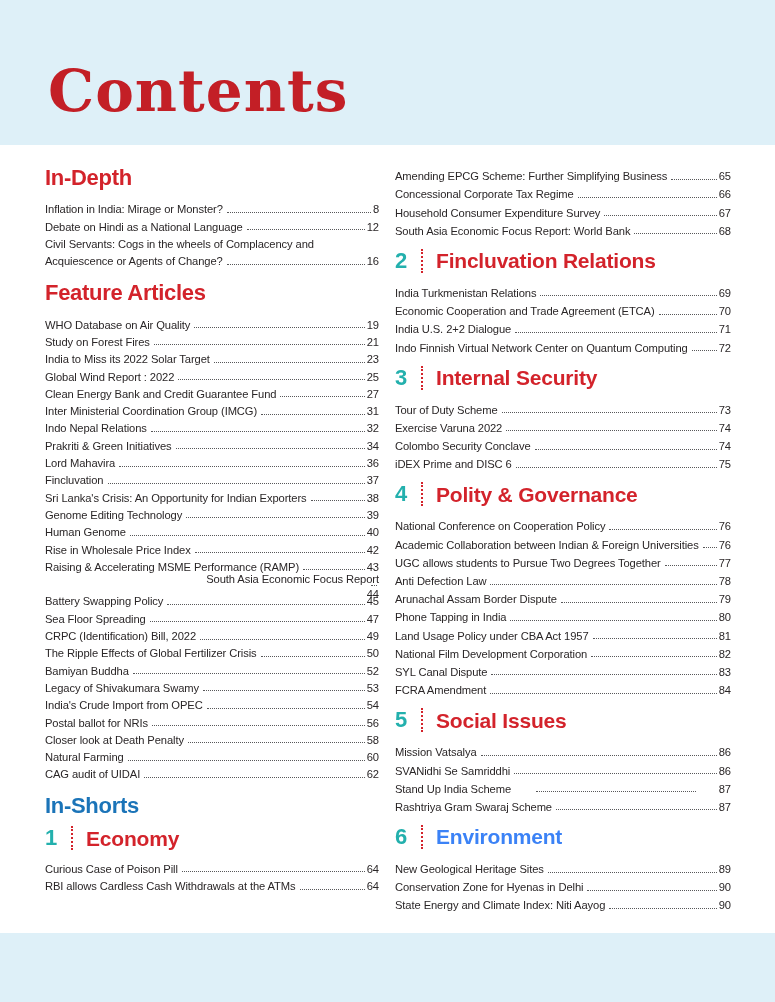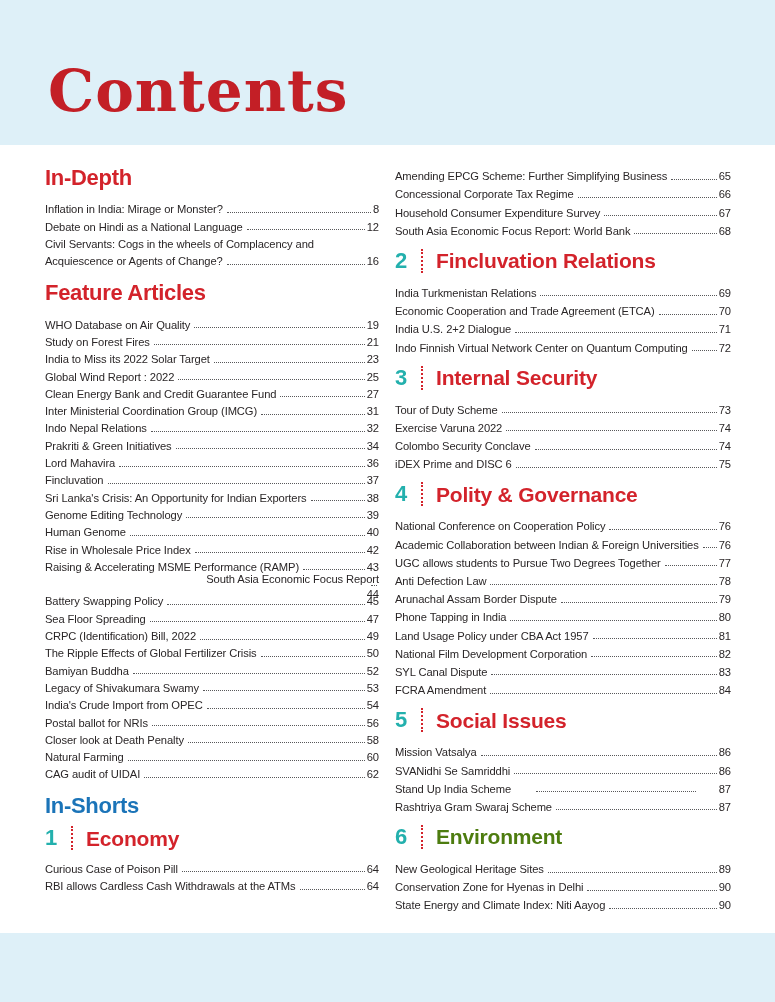--- a/index.html
+++ b/index.html
@@ -368,21 +368,21 @@
         <span class="p">87</span>
       </div>
       <div class="toc-item" style="color: rgb(42, 38, 39);">
         <span class="t">Rashtriya Gram Swaraj Scheme</span>
         <span class="leader" style="border-bottom-color: rgb(88, 88, 90);"></span>
         <span class="p">87</span>
       </div>
       <div class="num-heading">
         <span class="num" style="color: rgb(35, 176, 173);">6</span>
         <span class="divider" style="border-left-color: rgb(211, 35, 43);"></span>
-        <span class="num-title" style="color: #4d7c0f; text-align: center;">Environment</span>
+        <span class="num-title" style="color: #3b82f6; text-align: center;">Environment</span>
       </div>
       <div class="toc-item" style="color: rgb(42, 38, 39);">
         <span class="t">New Geological Heritage Sites</span>
         <span class="leader" style="border-bottom-color: rgb(88, 88, 90);"></span>
         <span class="p">89</span>
       </div>
       <div class="toc-item" style="color: rgb(42, 38, 39);">
         <span class="t">Conservation Zone for Hyenas in Delhi</span>
         <span class="leader" style="border-bottom-color: rgb(88, 88, 90);"></span>
         <span class="p">90</span>

